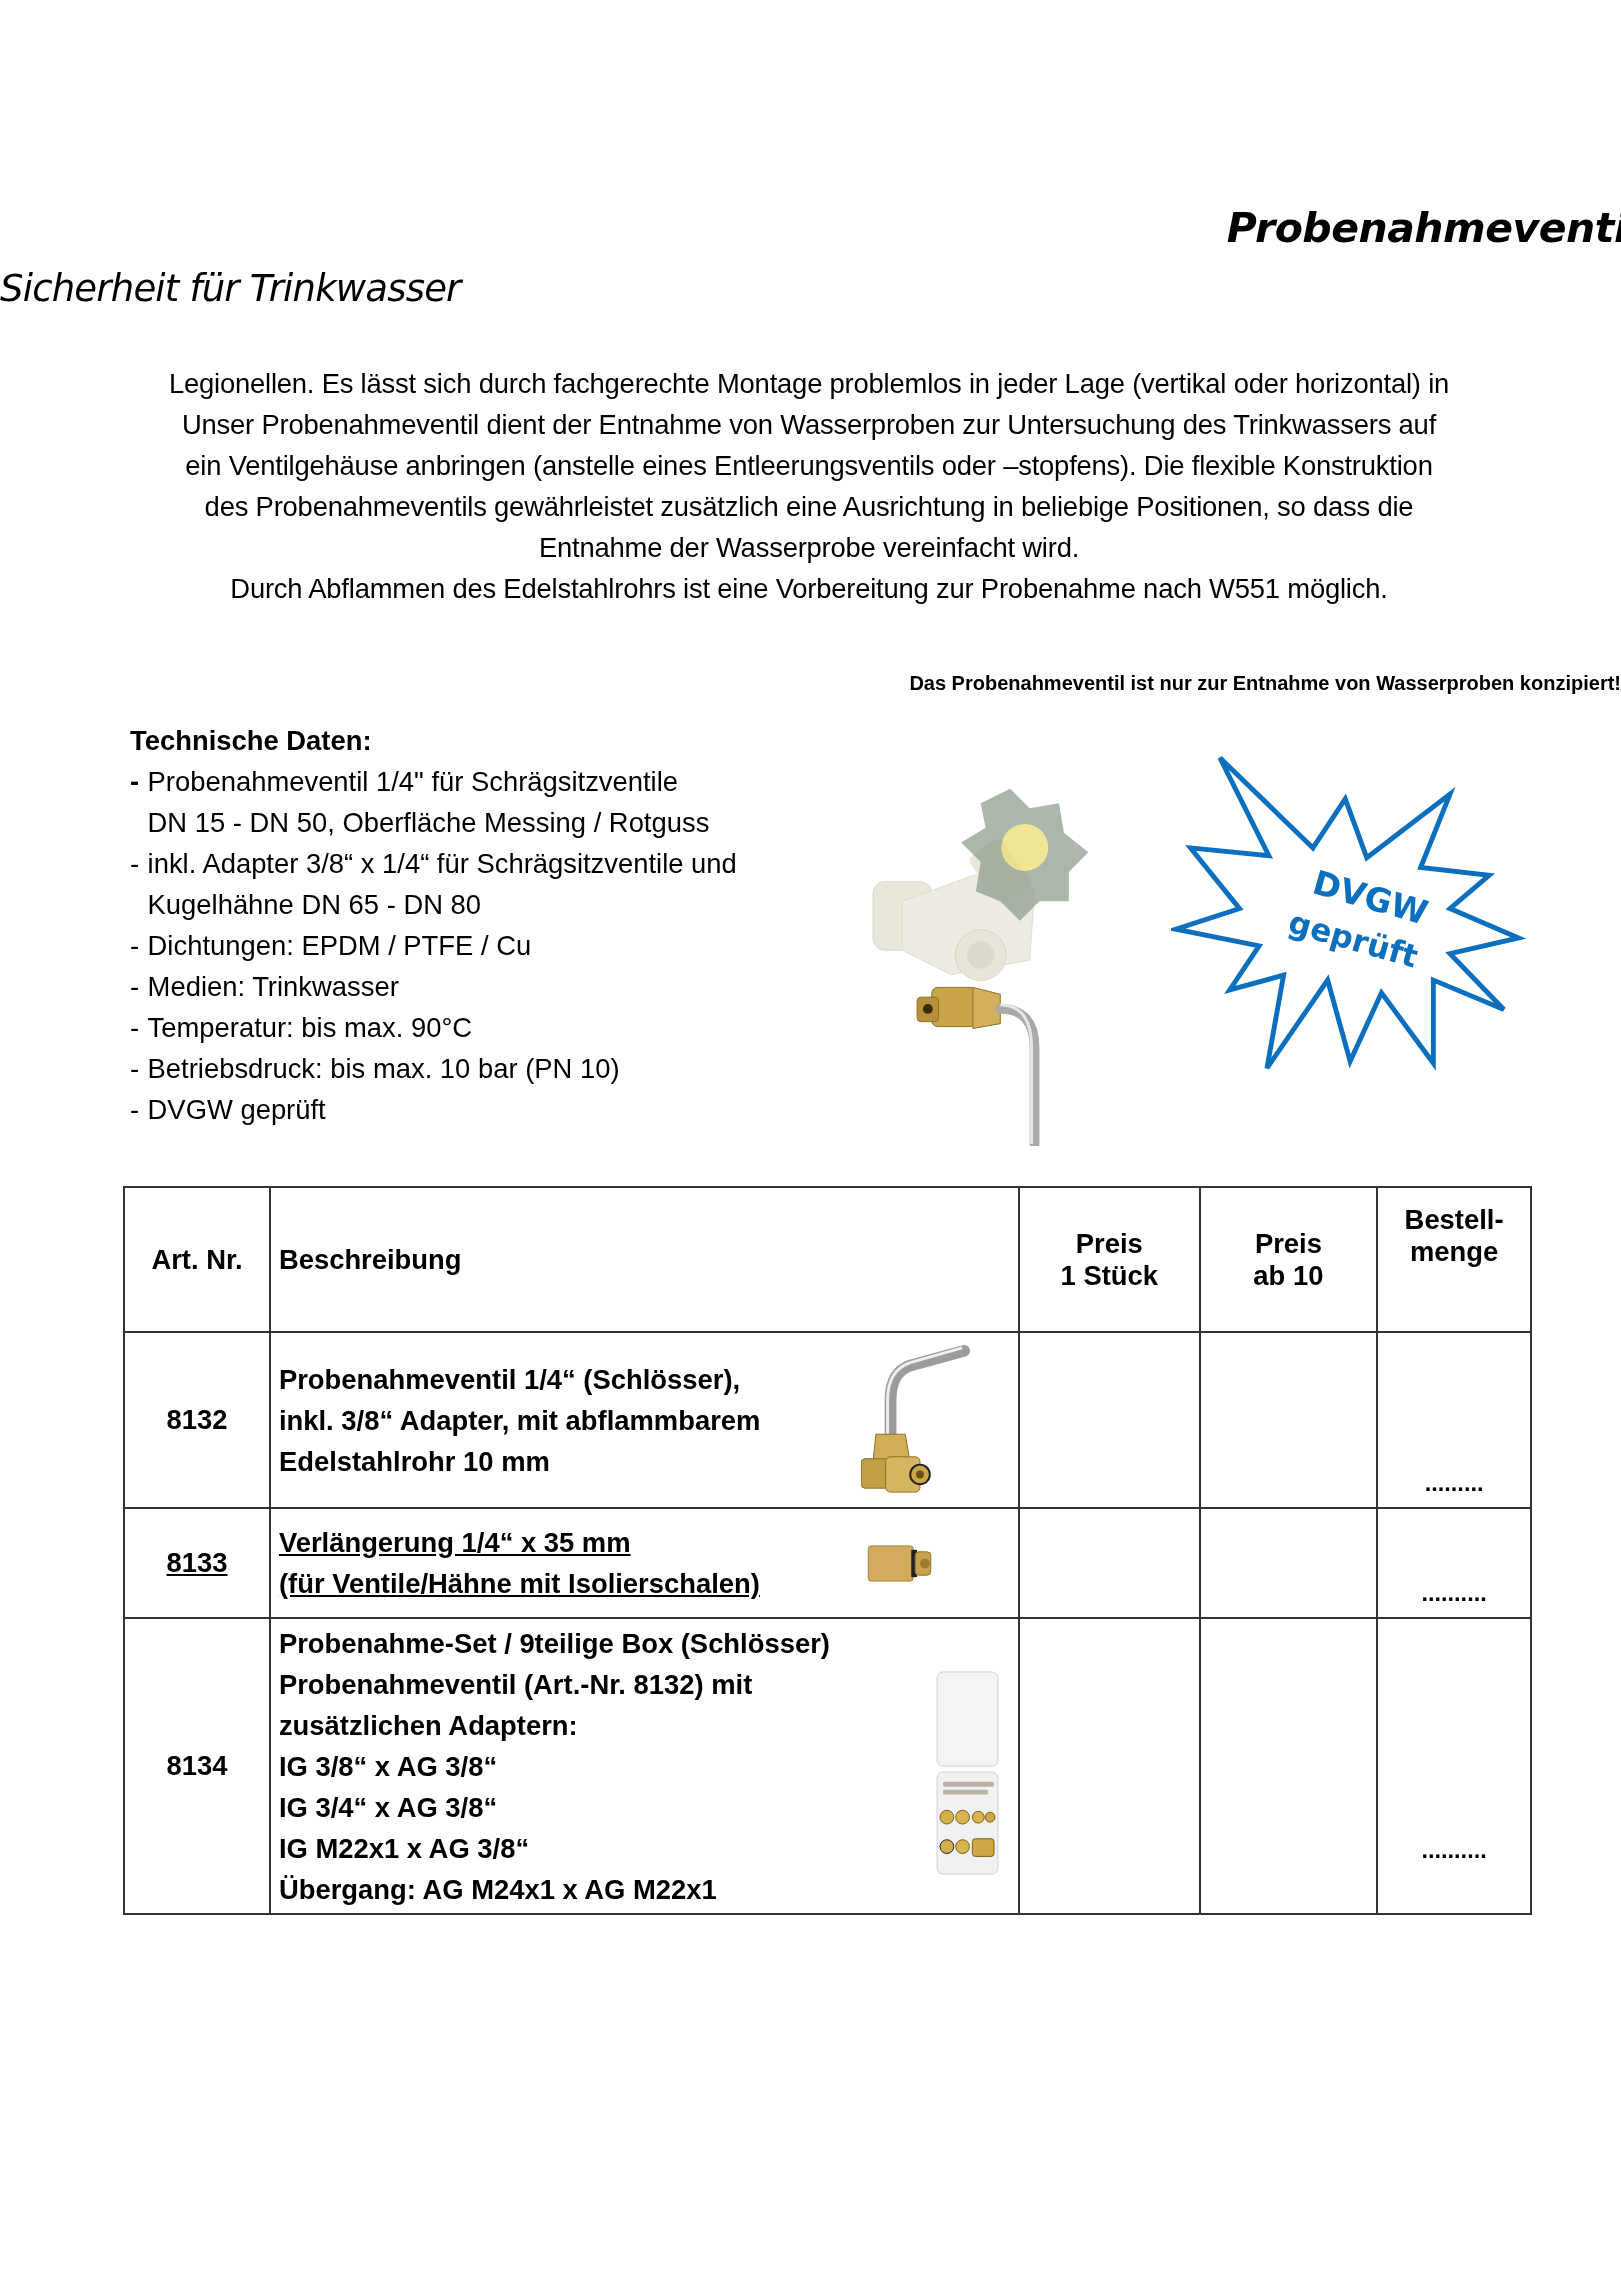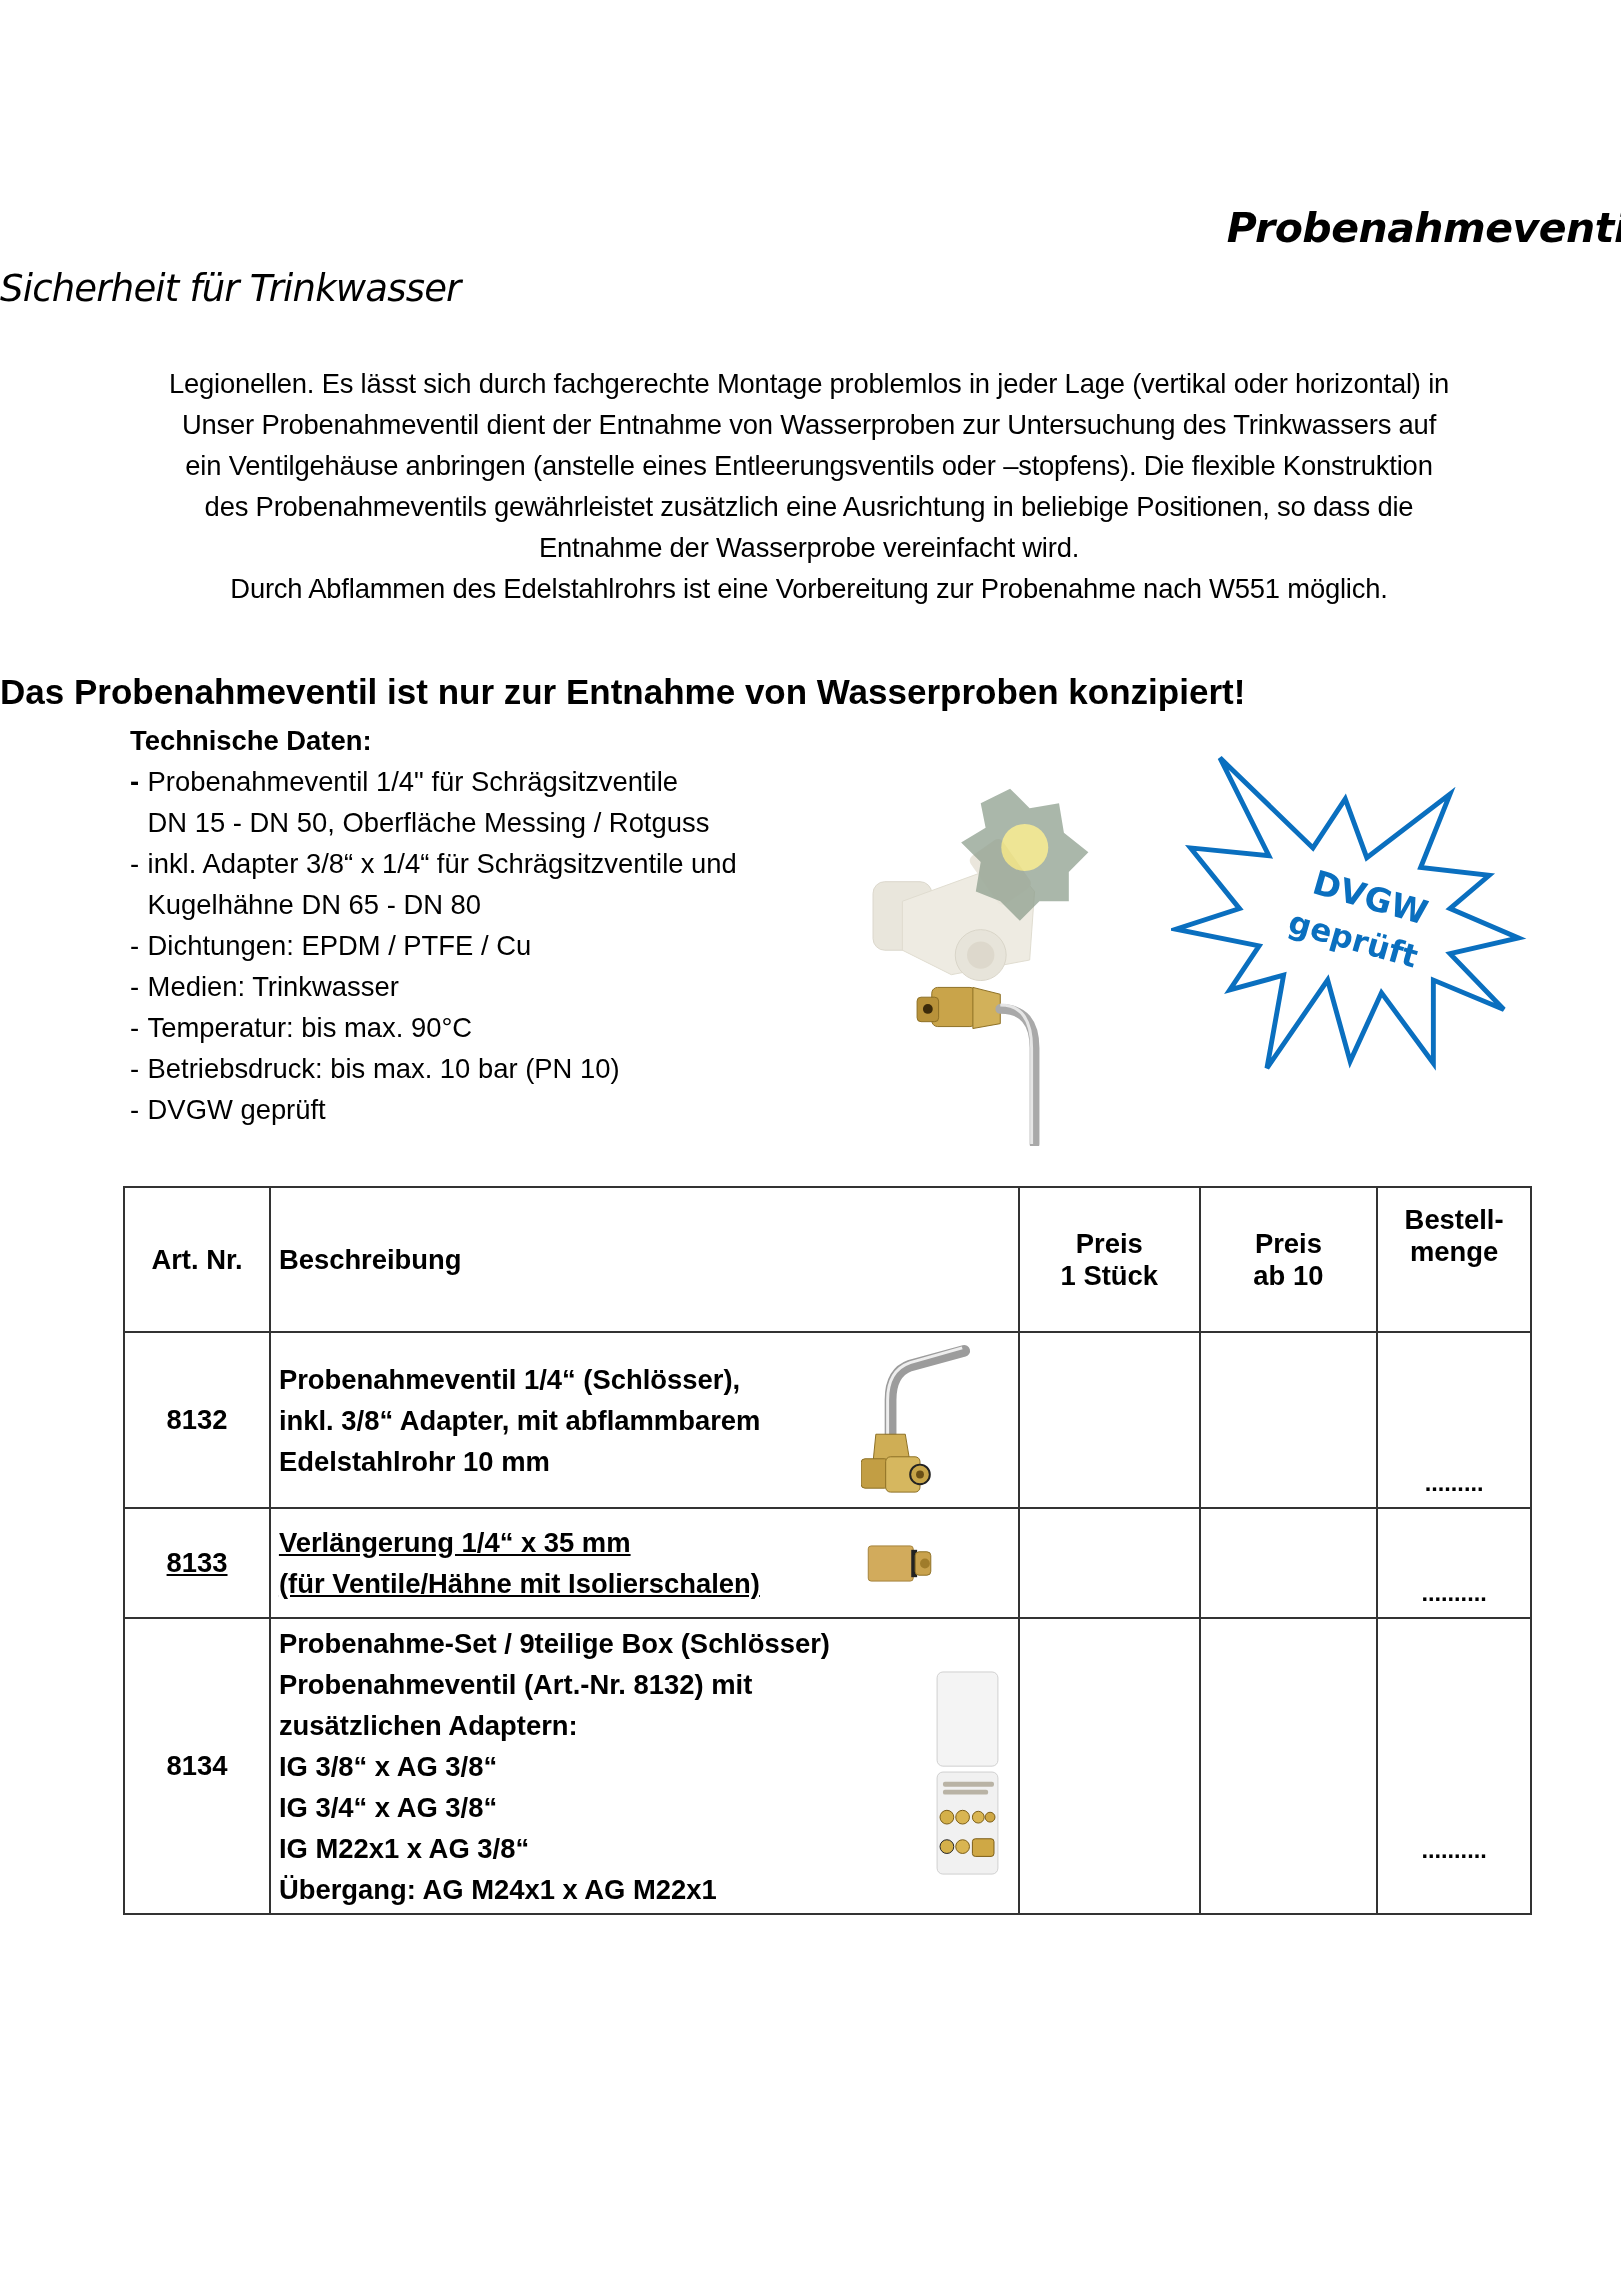--- a/index.html
+++ b/index.html
@@ -7,22 +7,22 @@
          font-family: "Liberation Sans", sans-serif; color: #000; }
   .title { position: absolute; left: 0; width: 1621px; top: 204px; text-align: right;
            font-family: "DejaVu Sans", sans-serif; font-weight: bold; font-style: italic;
            font-size: 41px; letter-spacing: -0.5px; padding-left: 20px; }
   .subtitle { position: absolute; left: 0; width: 1621px; top: 267px; text-align: left;
               font-family: "DejaVu Sans", sans-serif; font-style: italic; font-size: 37px;
               letter-spacing: -0.8px; }
   .intro { position: absolute; left: 59px; width: 1500px; top: 363px; text-align: center;
            font-size: 27.4px; line-height: 41px; letter-spacing: -0.2px; }
   .intro p { margin: 0; }
-  .warning { position: absolute; left: 0; width: 1621px; top: 672px; text-align: left;
-             font-weight: bold; font-size: 35px; }
+  .warning { position: absolute; left: 0; width: 1621px; top: 672px; text-align: right;
+             font-weight: bold; font-size: 20px; }
   .tech { position: absolute; left: 130px; top: 720px; font-size: 27.4px; line-height: 41px; }
   .tech .heading { font-weight: bold; }
   .tech ul { list-style: none; margin: 0; padding: 0; }
   .tech li { position: relative; padding-left: 17.6px; }
   .tech li .dash { position: absolute; left: 0; top: 0; }
   .tech li.cont { padding-left: 17.6px; }
   .valve-img { position: absolute; left: 863px; top: 774px; width: 255px; height: 372px; }
   .badge { position: absolute; left: 1171px; top: 750px; width: 372px; height: 328px; }
   .badge svg { width: 100%; height: 100%; }
   table.products { position: absolute; left: 123px; top: 1186px; width: 1409px;

